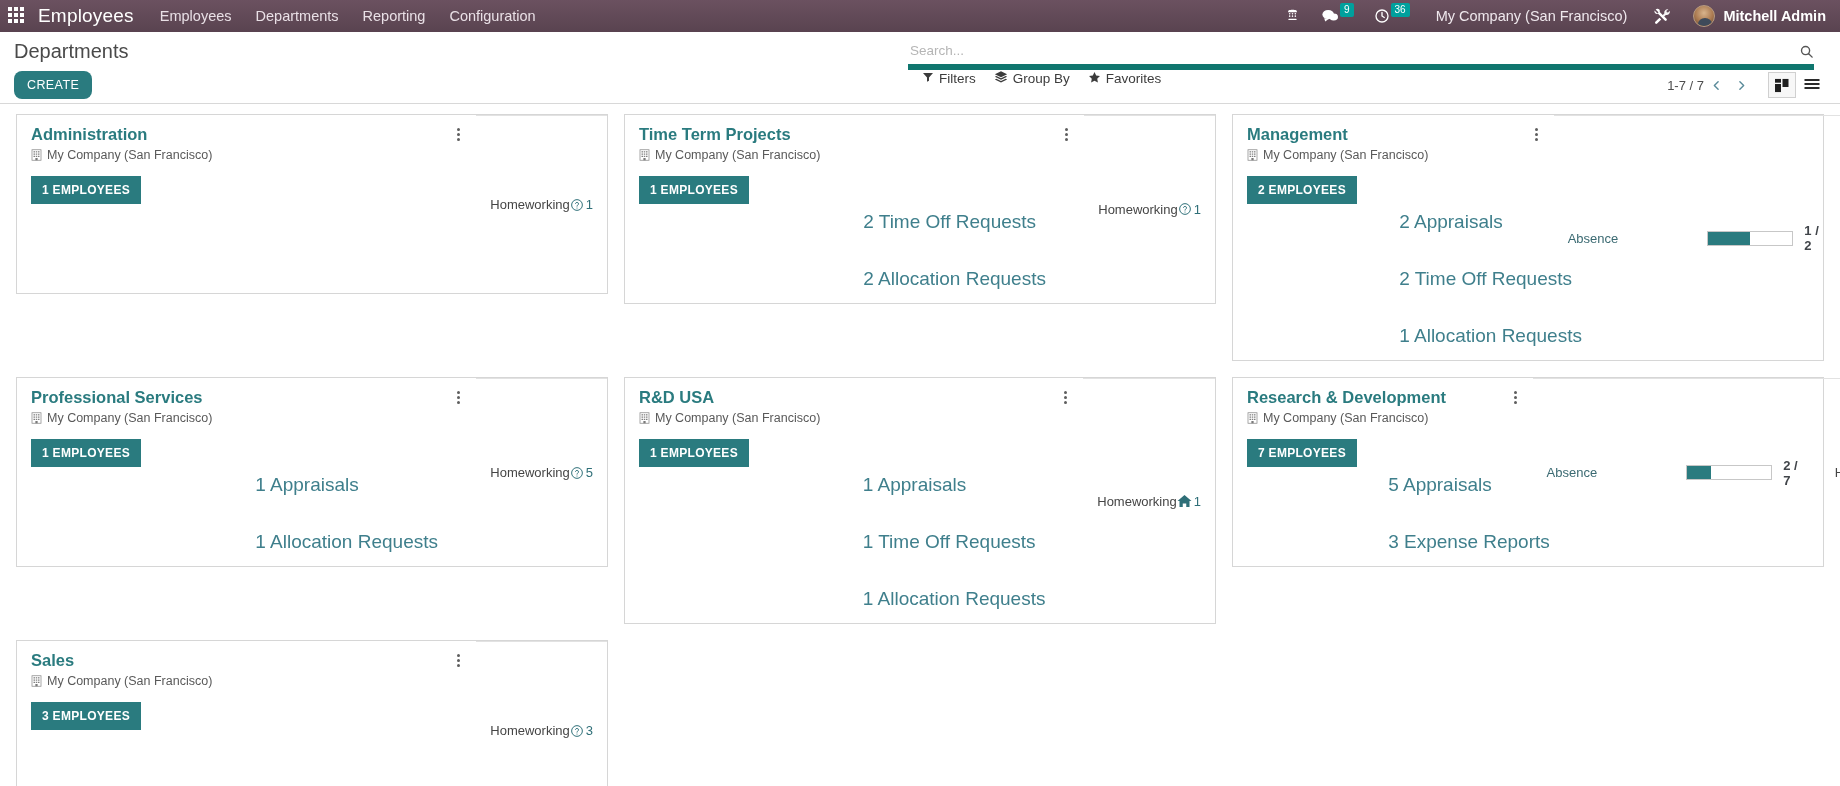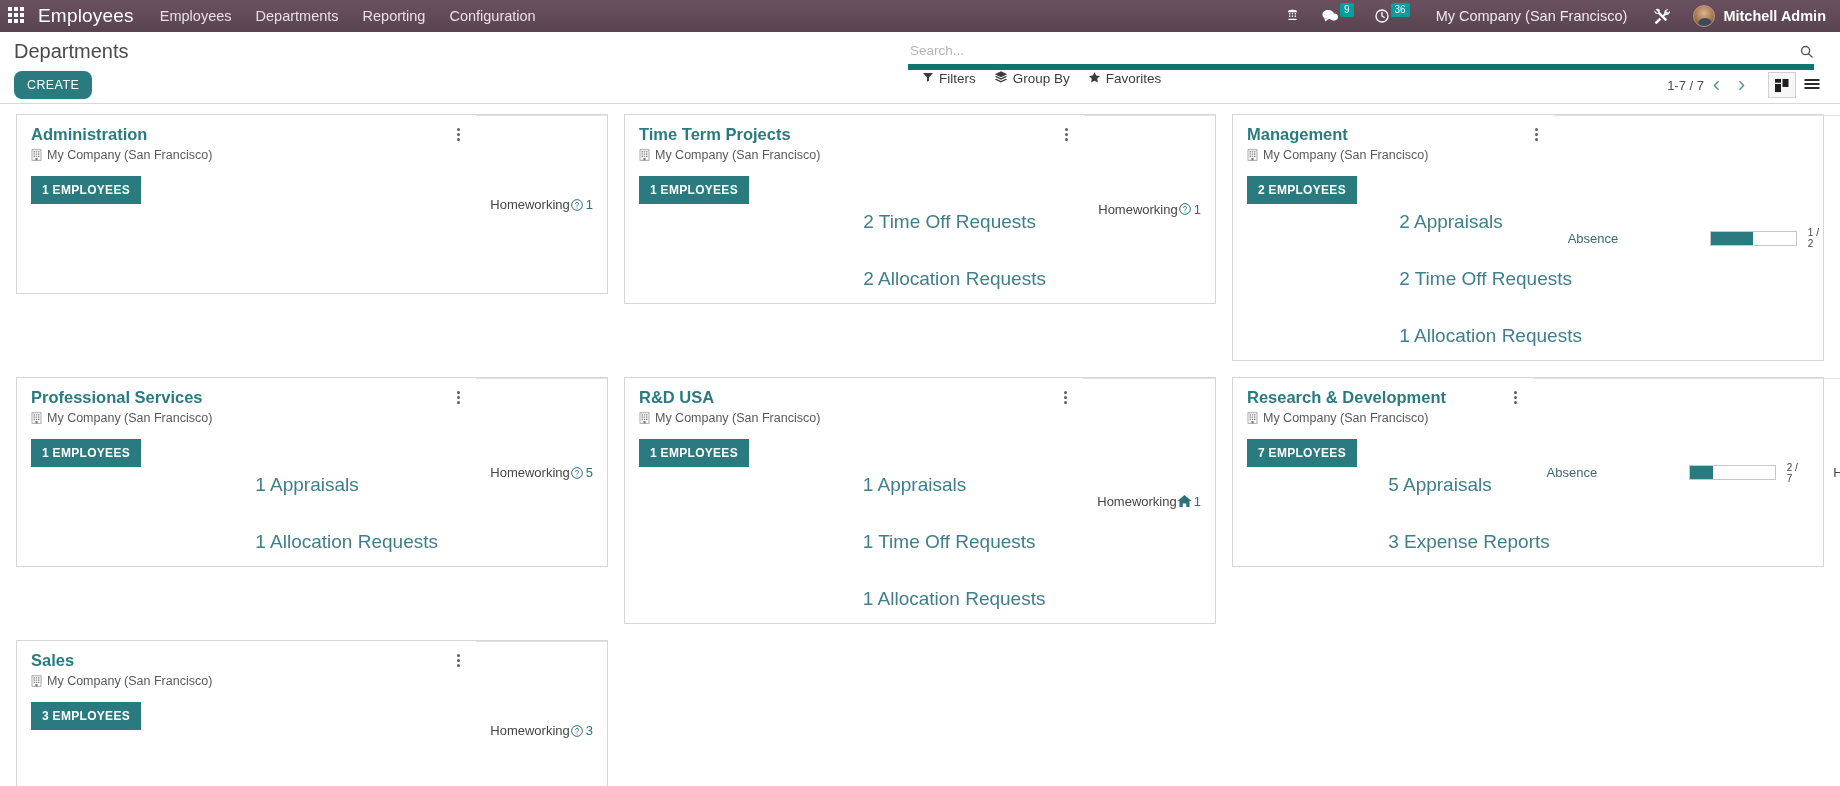--- a/index.html
+++ b/index.html
@@ -272,21 +272,21 @@
   }
   .absence-label { width: 150px; color:#3b6a72; }
   .progress-outer {
     width: 92px; height: 15px;
     border:1px solid #c7c7c7;
     background:#ffffff;
     position:relative;
     overflow:hidden;
   }
   .progress-inner { height:100%; background:#2a7b7f; }
-  .absence-val { margin-left: 11px; color:#41454a; font-size:10px; }
+  .absence-val { margin-left: 11px; color:#41454a; font-size:13px;font-weight:bold; }
 
   .kcard-footer {
     border-top:1px solid #e2e2e2;
     padding: 7px 14px;
     display:flex;
     align-items:center;
     min-height: 32px;
   }
   .footer-label { font-size:13px; color:#454545; }
   .footer-icons { margin-left:auto; display:flex; align-items:center; gap:14px; }

